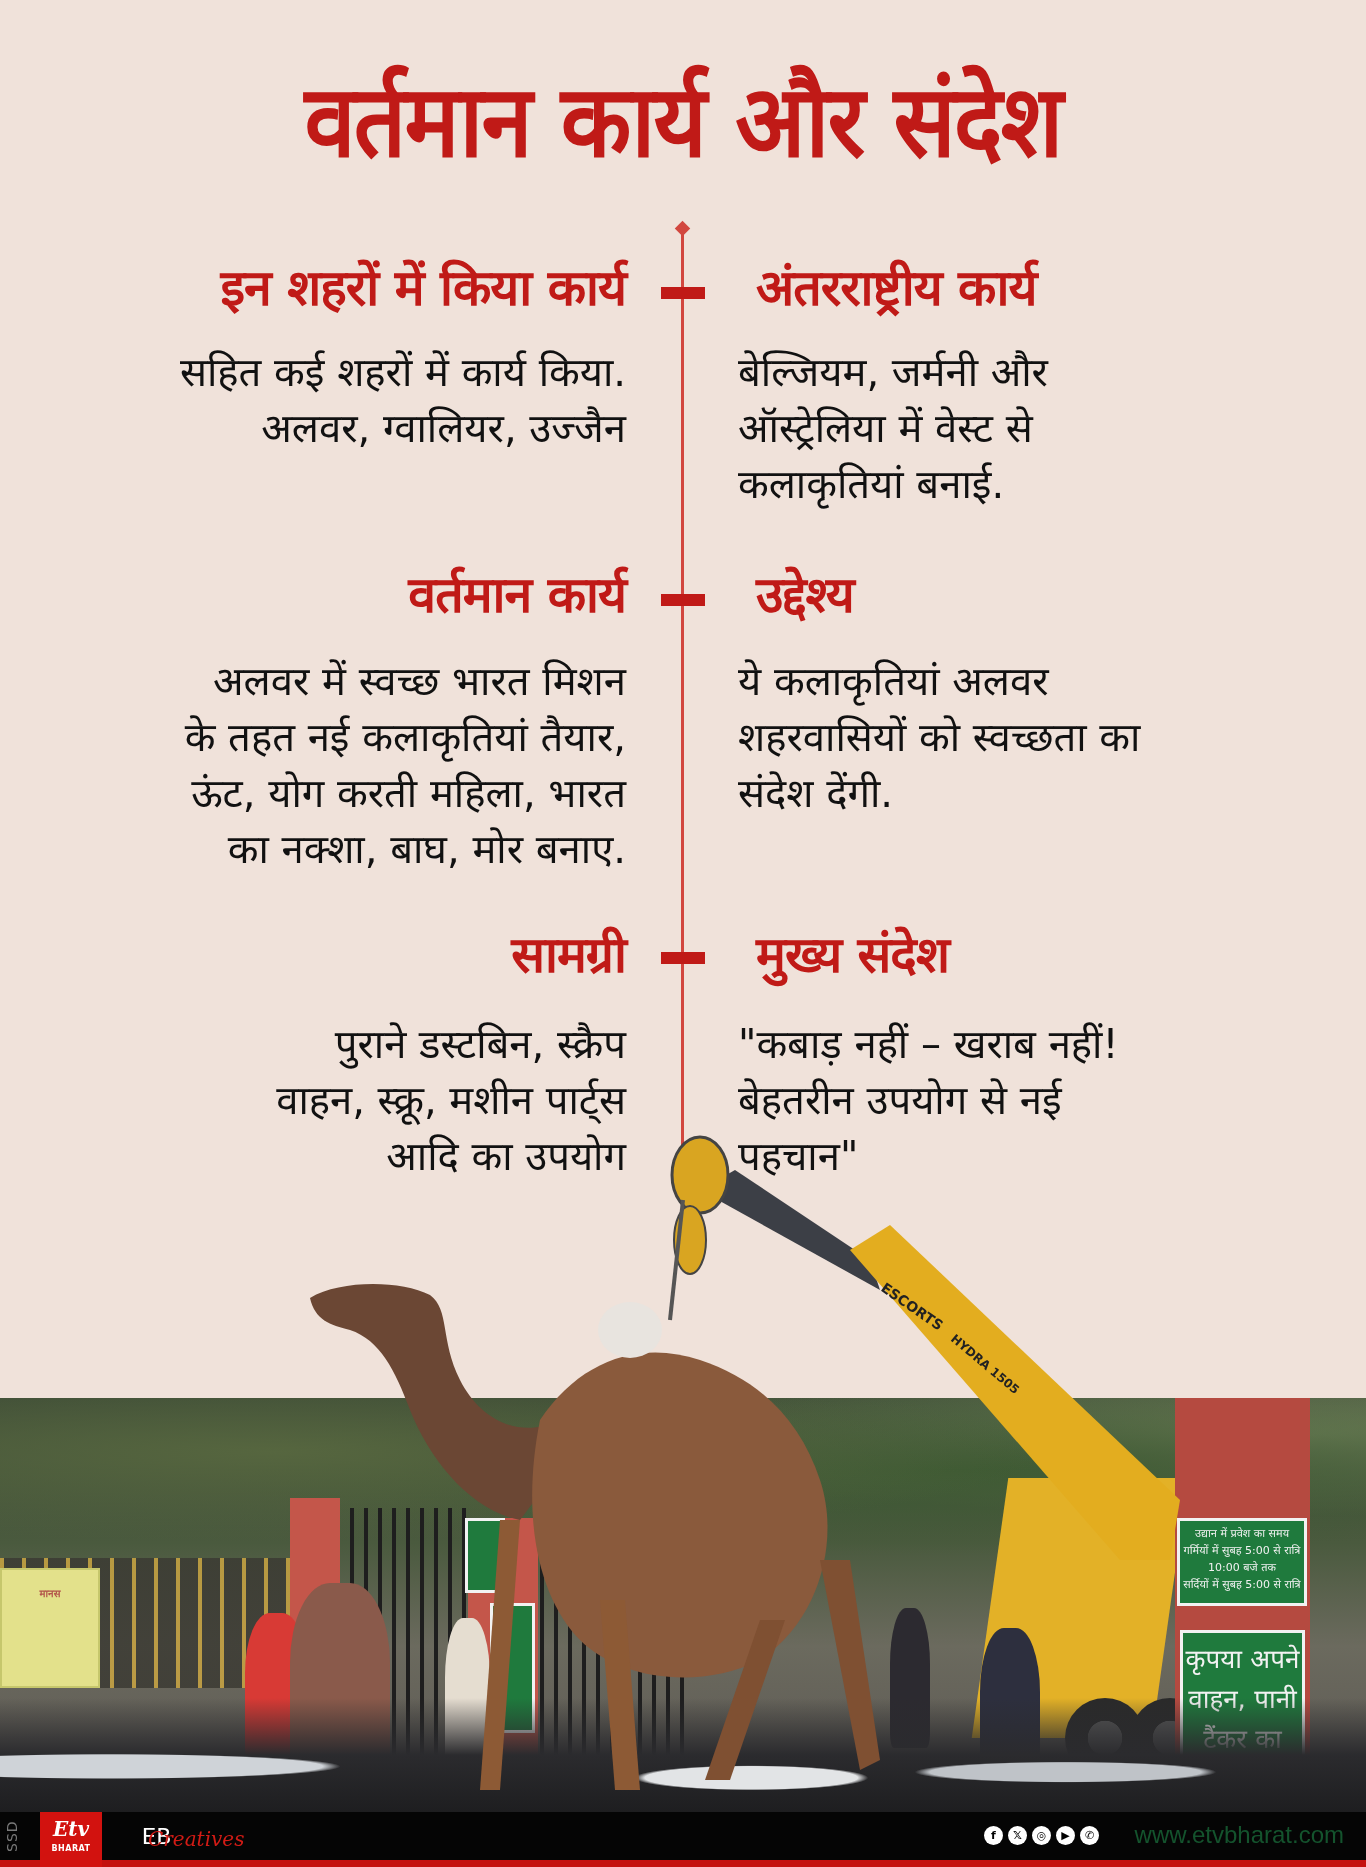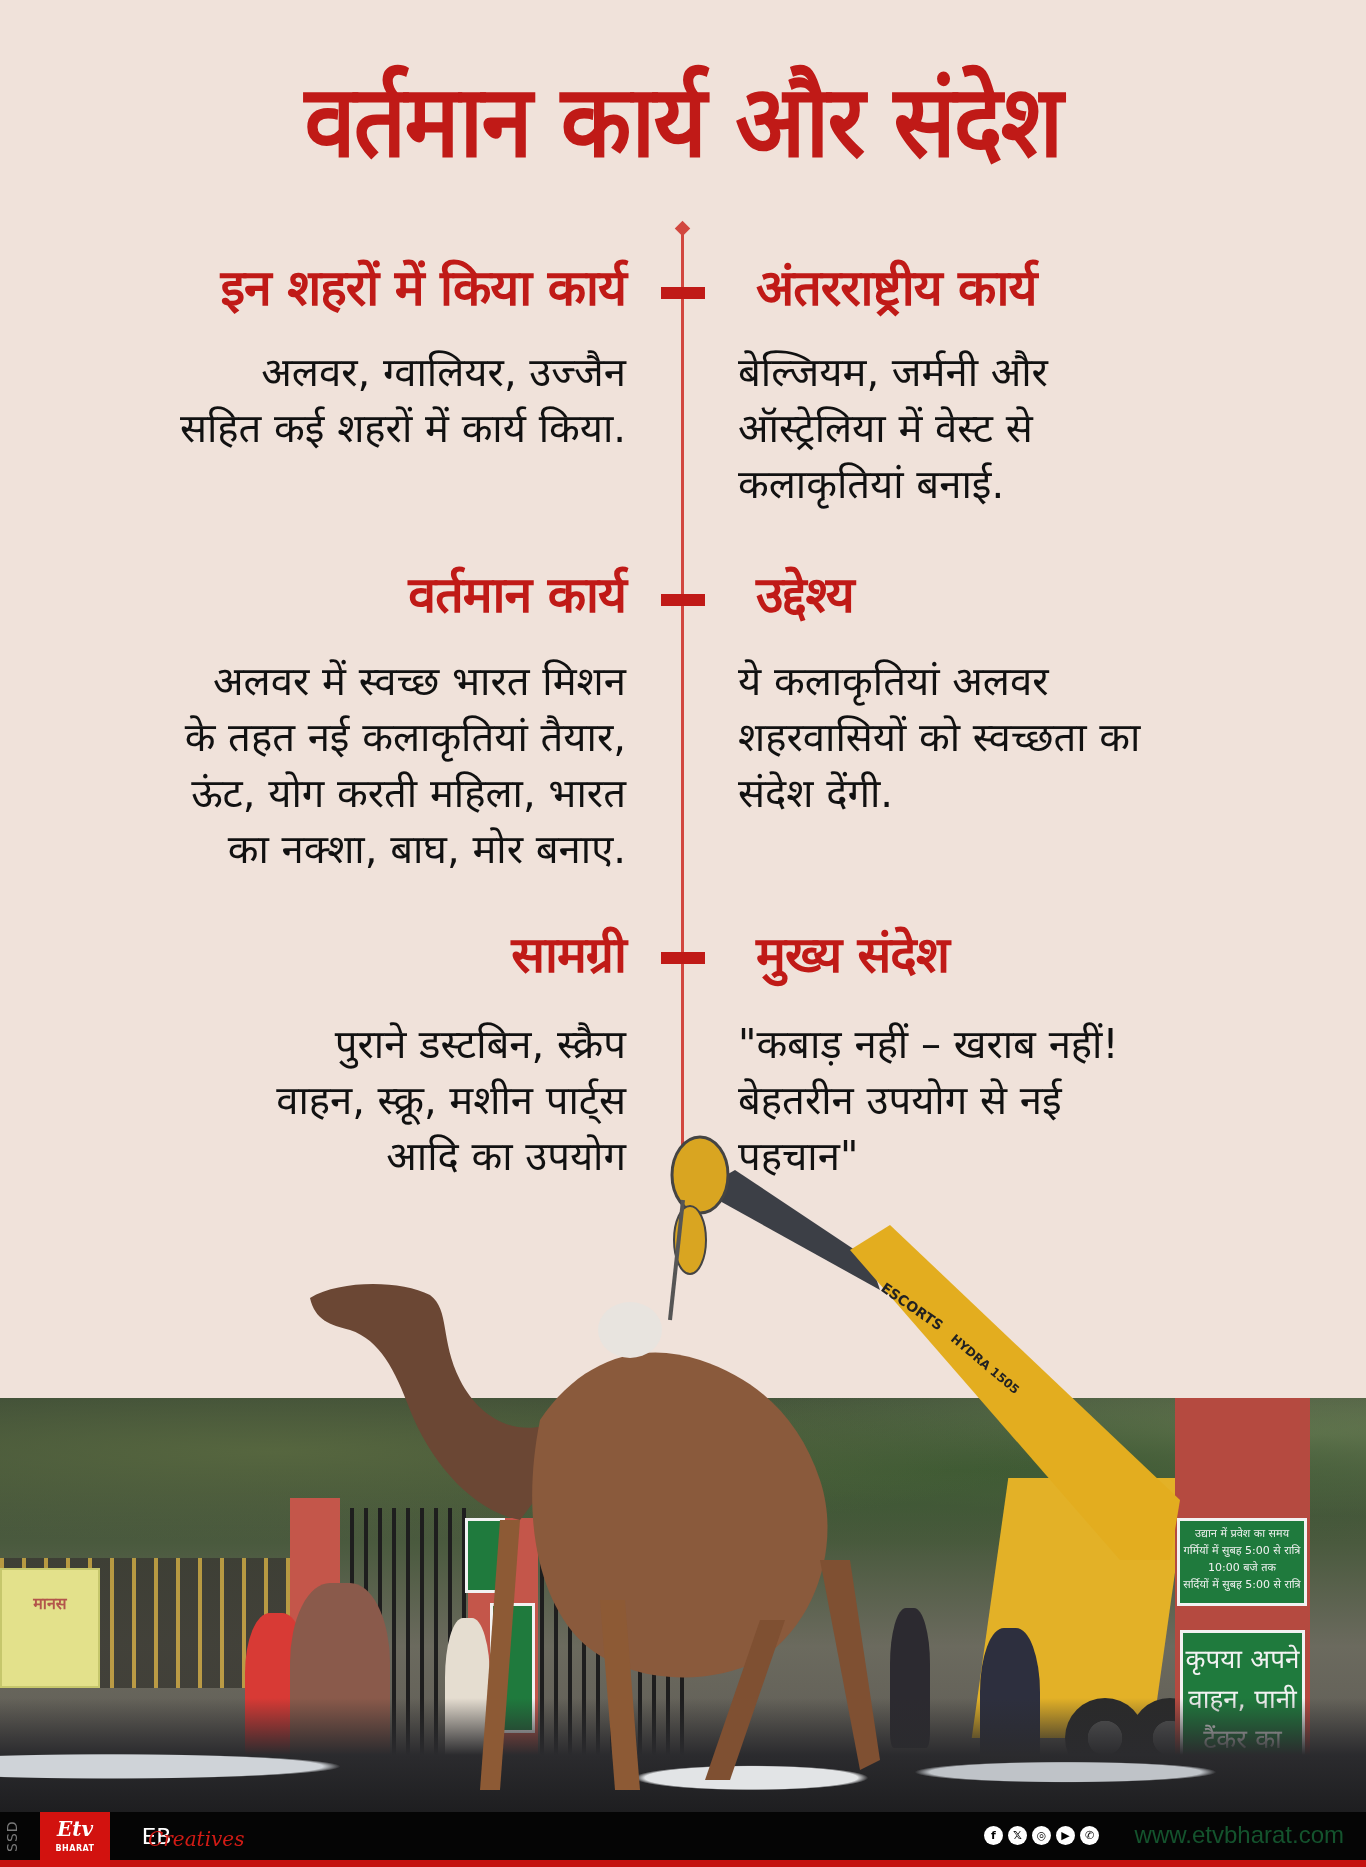--- a/index.html
+++ b/index.html
@@ -61,21 +61,21 @@
     background: radial-gradient(ellipse at 20% 30%, #56663f 0%, transparent 50%),
                 radial-gradient(ellipse at 70% 40%, #3e5a33 0%, transparent 55%),
                 radial-gradient(ellipse at 95% 20%, #6e7f58 0%, transparent 40%);
   }
   .fence { position: absolute; left: 0; top: 160px; width: 300px; height: 130px;
     background: repeating-linear-gradient(90deg, #c9a441 0 4px, #3b3a33 4px 22px);
     opacity: 0.85;
   }
   .poster-left { position: absolute; left: 0; top: 170px; width: 100px; height: 120px;
     background: #e3e18b; border: 2px solid #c6c76c; }
-  .poster-left span { display:block; font-size: 16px; color: #b3554b; text-align:center; margin-top: 22px; font-weight:bold; }
+  .poster-left span { display:block; font-size: 10px; color: #b3554b; text-align:center; margin-top: 16px; font-weight:bold; }
   .pillar { position: absolute; background: #c4564a; }
   .pillar.p1 { left: 290px; top: 100px; width: 50px; height: 260px; }
   .pillar.p2 { left: 468px; top: 120px; width: 70px; height: 260px; }
   .pillar.p3 { left: 1175px; top: 0; width: 135px; height: 380px; background: #b54a40; }
   .gate { position: absolute; left: 350px; top: 110px; width: 120px; height: 260px;
     background: repeating-linear-gradient(90deg, #1e1e1e 0 4px, transparent 4px 14px); }
   .gate2 { position: absolute; left: 540px; top: 150px; width: 150px; height: 220px;
     background: repeating-linear-gradient(90deg, #1e1e1e 0 4px, transparent 4px 14px); }
   .sign-green { position: absolute; background: #1f7a3d; border: 3px solid #f2f2f2; color: #f2f2f2;
     font-weight: normal; text-align: center; overflow: hidden; }
@@ -115,21 +115,21 @@
   .footer-red {
     position: absolute; left: 0; top: 1860px; width: 1366px; height: 7px;
     background: #c4110f;
   }
   .ssd {
     position: absolute; left: 4px; top: 1815px; width: 28px; height: 42px;
     color: #7a7a7a; font-size: 14px; writing-mode: vertical-rl; transform: rotate(180deg);
     text-align: center; letter-spacing: 1px;
   }
   .etv-box {
-    position: absolute; left: 40px; top: 1812px; width: 70px; height: 55px;
+    position: absolute; left: 40px; top: 1812px; width: 62px; height: 55px;
     background: #d2120f; color: #fff; text-align: center;
   }
   .etv-box .etv { display:block; font-family: "DejaVu Serif", serif; font-style: italic; font-weight: bold; font-size: 20px; line-height: 30px; margin-top: 2px; }
   .etv-box .bharat { display:block; font-size: 8px; font-weight: bold; letter-spacing: 0.5px; line-height: 10px; }
   .eb {
     position: absolute; left: 110px; top: 1823px; font-size: 24px; line-height: 30px; color: #fff;
     font-family: Liberation Mono, monospace;
     margin-left: 32px;
   }
   .creatives {
@@ -154,22 +154,22 @@
 
 <div class="timeline-line"></div>
 <div class="timeline-diamond"></div>
 <div class="tick" style="top:287px"></div>
 <div class="tick" style="top:594px"></div>
 <div class="tick" style="top:952px"></div>
 
 <div class="heading left" style="top:258px">इन शहरों में किया कार्य</div>
 <div class="heading right" style="top:258px">अंतरराष्ट्रीय कार्य</div>
 <div class="body-text left" style="top:344px">
+  <span>सहित कई शहरों में कार्य किया.</span>
   <span>अलवर, ग्वालियर, उज्जैन</span>
-  <span>सहित कई शहरों में कार्य किया.</span>
 </div>
 <div class="body-text right" style="top:344px">
   <span>बेल्जियम, जर्मनी और</span>
   <span>ऑस्ट्रेलिया में वेस्ट से</span>
   <span>कलाकृतियां बनाई.</span>
 </div>
 
 <div class="heading left" style="top:565px">वर्तमान कार्य</div>
 <div class="heading right" style="top:565px">उद्देश्य</div>
 <div class="body-text left" style="top:653px">

